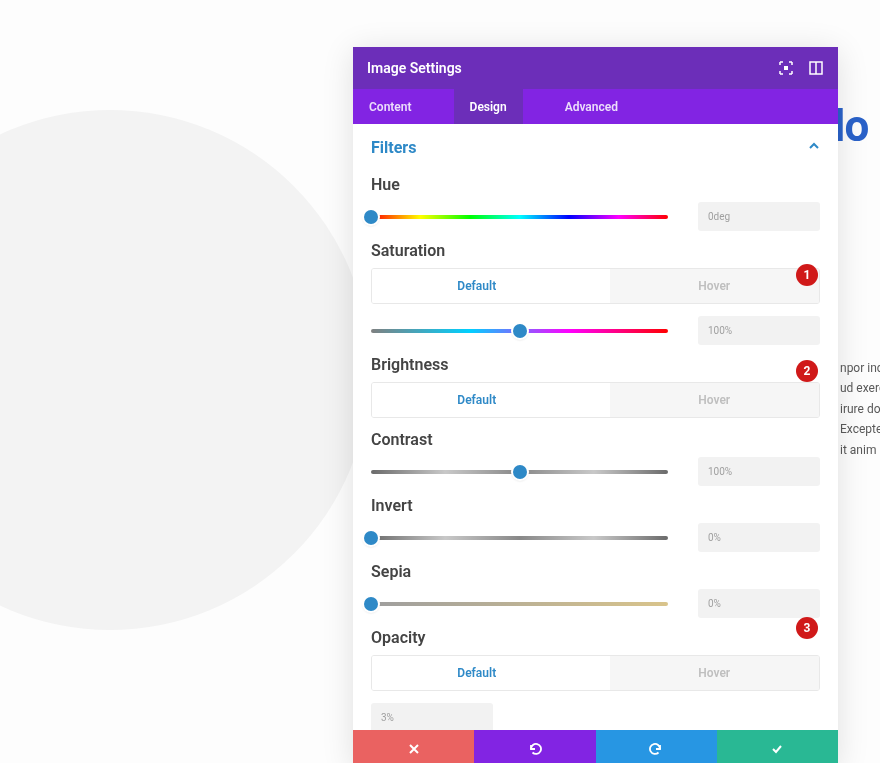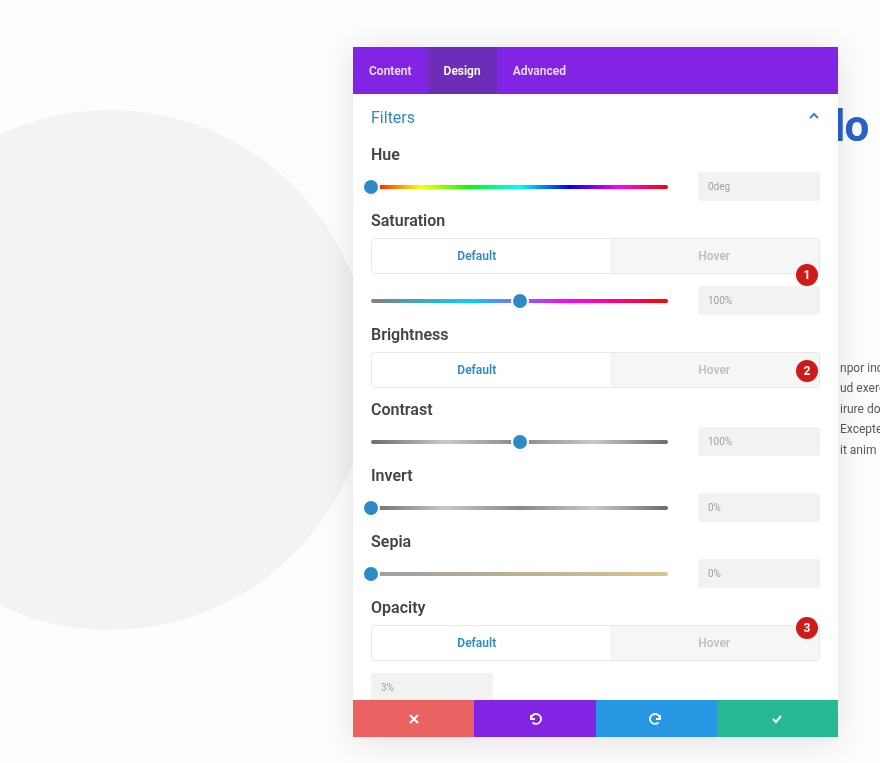--- a/index.html
+++ b/index.html
@@ -59,42 +59,43 @@
     align-items: center;
     padding: 0 14px;
     font-size: 14px;
     font-weight: 600;
   }
   .panel-header .title { flex: 1; }
   .panel-header .hicon { width: 16px; height: 16px; margin-left: 14px; display:flex; align-items:center; justify-content:center; cursor:pointer;}
   .tabs {
     background: #8224e3;
     display: flex;
-    height: 47px;
+    height: 35px;
+    gap: 26px;
   }
   .tab {
     color: rgba(255,255,255,0.85);
     font-size: 12px;
     font-weight: 600;
     padding: 0 16px;
     display: flex;
     align-items: center;
     cursor: pointer;
   }
   .tab.active { background: #6c2eb9; color: #fff; }
   .section-head {
     display: flex;
     align-items: center;
     padding: 14px 18px 8px 18px;
   }
   .section-title {
     flex: 1;
     color: #2e89c7;
     font-size: 16px;
-    font-weight: 400;
+    font-weight: 700;
   }
   .chev { color: #2e89c7; font-size: 12px; cursor:pointer; }
   .body {
     height: 565px;
     overflow-y: auto;
     padding: 0 18px 20px 18px;
     position: relative;
   }
   .body::-webkit-scrollbar { width: 4px; }
   .body::-webkit-scrollbar-thumb { background: #555; }
@@ -202,20 +203,35 @@
 <div class="bg-lorem">
   <div>npor incid</div>
   <div>ud  exerci</div>
   <div>irure  do</div>
   <div>Excepteu</div>
   <div>it  anim</div>
 </div>
 
 <div class="panel">
 
+  <div class="panel-header">
+    <div class="title">Image Settings</div>
+    <div class="hicon">
+      <svg width="14" height="14" viewBox="0 0 14 14">
+          <rect x="5" y="5" width="4" height="4" fill="#fff"></rect>
+          <path d="M1 1h3M1 1v3M13 1h-3M13 1v3M1 13h3M1 13v-3M13 13h-3M13 13v-3" stroke="#fff" stroke-width="1.5" fill="none"></path>
+        </svg>
+    </div>
+    <div class="hicon">
+      <svg width="14" height="14" viewBox="0 0 14 14">
+          <rect x="1" y="1" width="12" height="12" stroke="#fff" stroke-width="1.5" fill="none"></rect>
+          <line x1="7" y1="1" x2="7" y2="13" stroke="#fff" stroke-width="1.5"></line>
+        </svg>
+    </div>
+  </div>
 
   <div class="tabs">
     <div class="tab">Content</div>
     <div class="tab active">Design</div>
     <div class="tab">Advanced</div>
   </div>
 
   <div class="section-head">
     <div class="section-title">Filters</div>
     <div class="chev">

